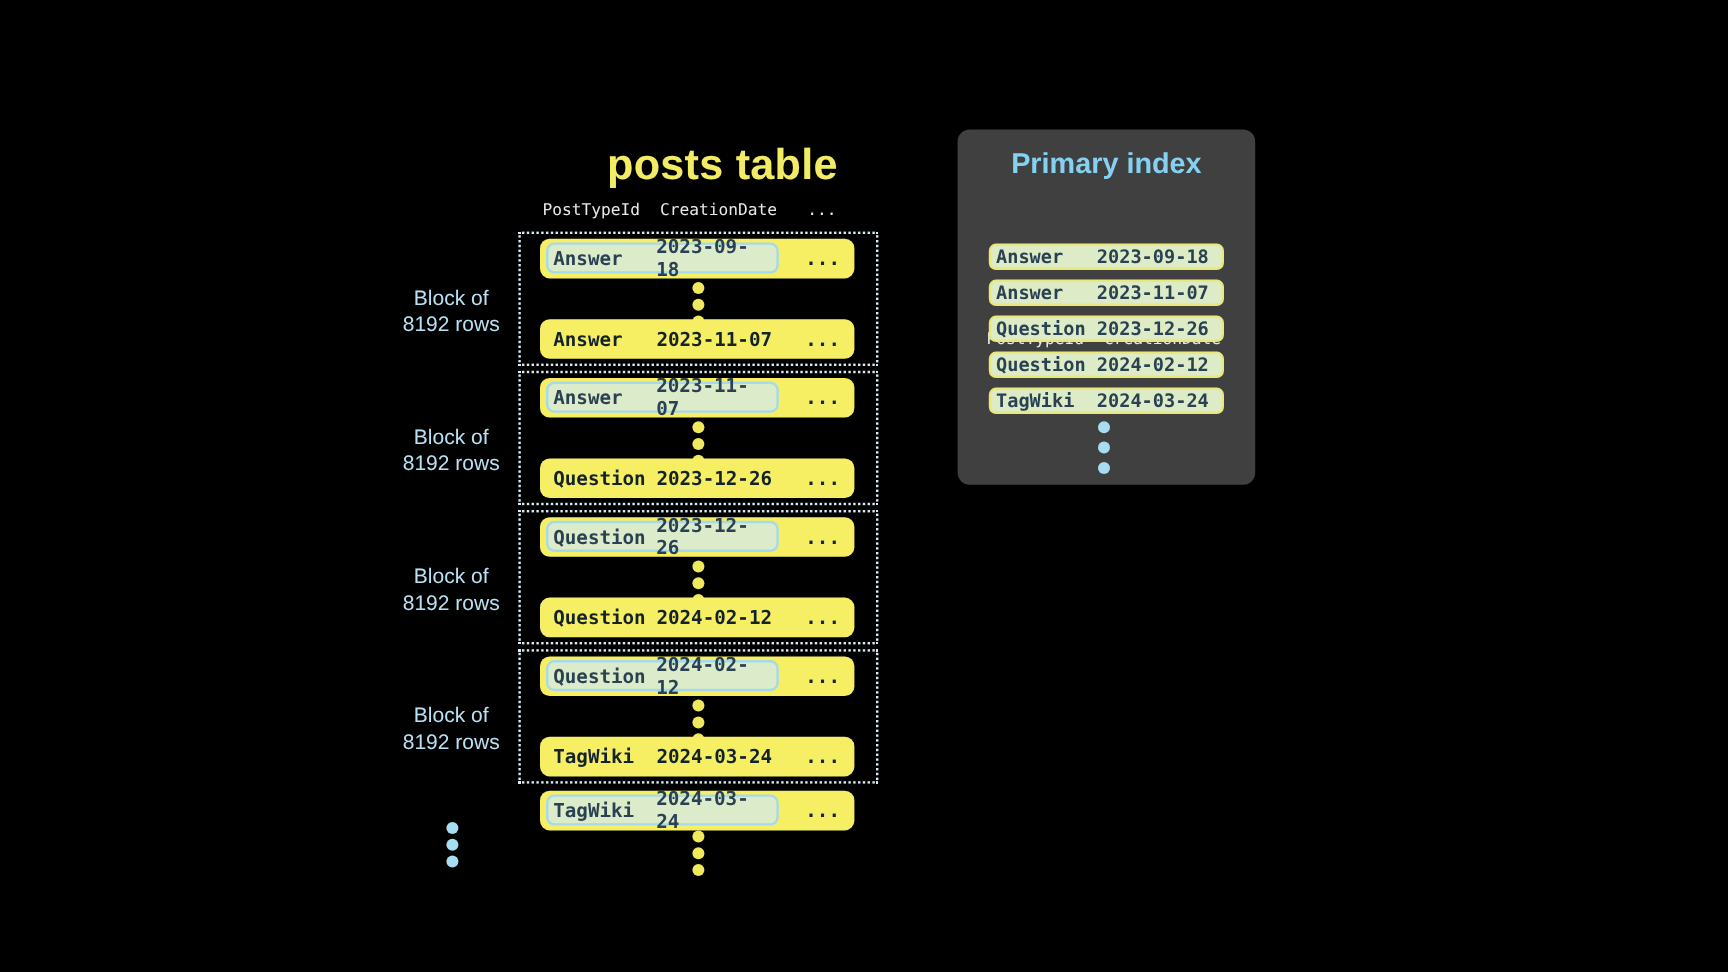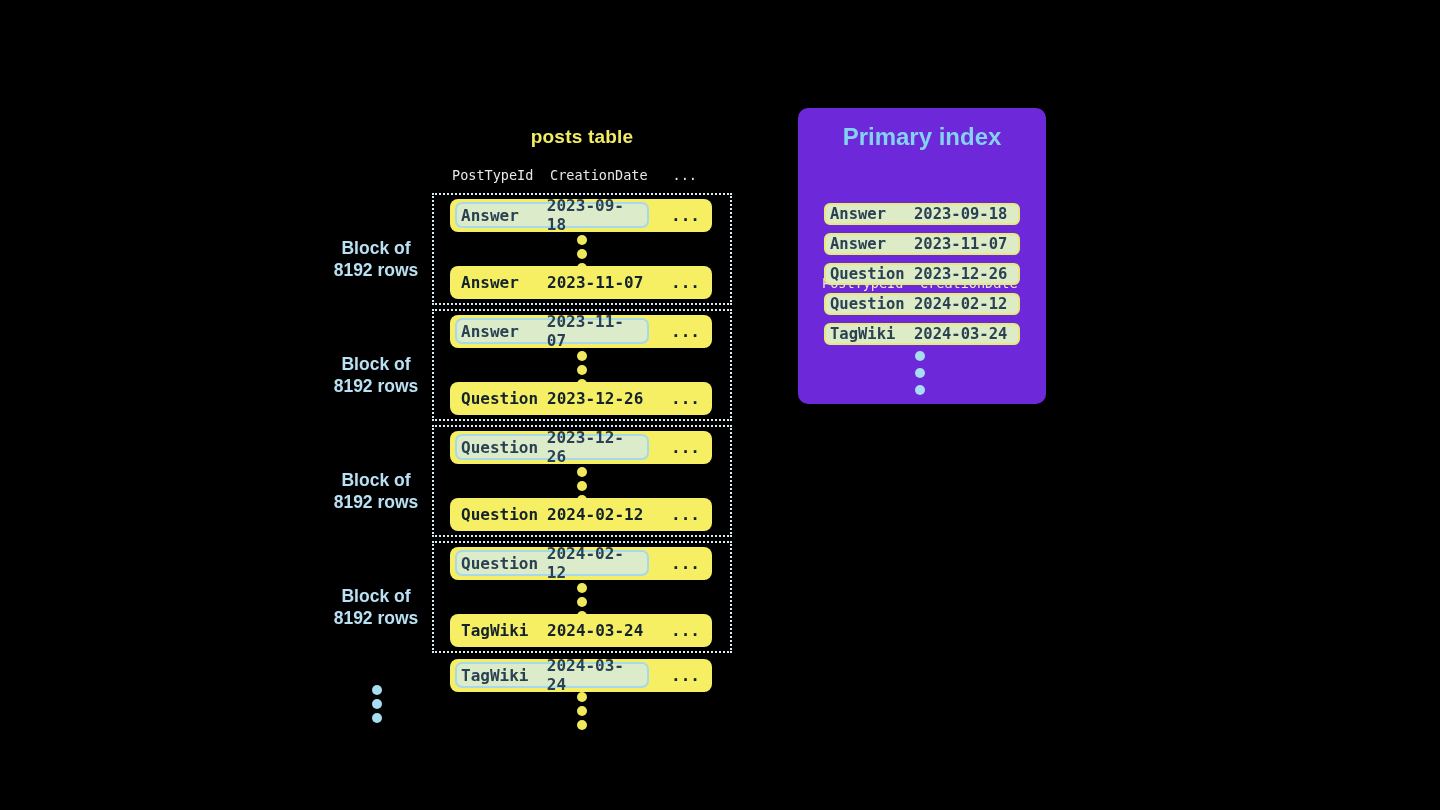--- a/index.html
+++ b/index.html
@@ -3,40 +3,40 @@
 <meta charset="utf-8">
 <style>
   html, body { margin:0; padding:0; background:#000; }
   .canvas {
     position:relative; width:1440px; height:810px; background:#000;
     overflow:hidden; font-family:"Liberation Sans", sans-serif;
   }
 
   
   .posts-title {
-    position:absolute; left:432px; top:123px; width:300px;
-    text-align:center; color:#f2ec64; font-size:19px; font-weight:700;
+    position:absolute; left:452px; top:123px; width:300px;
+    text-align:center; color:#f2ec64; font-size:36px; font-weight:700;
     line-height:28px; letter-spacing:0.2px;
   }
   .cols-header {
     position:absolute; top:167px; display:flex; align-items:flex-start;
     font-family:"DejaVu Sans Mono", monospace; font-size:13.5px;
     color:#e8e8e8; letter-spacing:0px;
   }
   .cols-header.posts { left:452px; width:245px; }
   .cols-header .col1 { width:98px; }
   .cols-header .more { margin-left:auto; }
 
   .block {
     position:absolute; left:432px; width:300px; height:112px;
     border:2px dotted #d9ecf6; box-sizing:border-box;
   }
   .block-label {
     position:absolute; left:301px; width:150px; text-align:center;
-    color:#b9e1f3; font-size:17.5px; line-height:21.5px; font-weight:700;
+    color:#b9e1f3; font-size:17.5px; line-height:21.5px; font-weight:400;
   }
 
   .row {
     position:absolute; left:16px; width:262px; height:33px;
     background:#f6ef64; border-radius:8px;
     font-family:"DejaVu Sans Mono", monospace; font-weight:700;
     font-size:16px; color:#13222b;
   }
   .row.first { top:4px; }
   .row.last  { bottom:4px; }
@@ -58,21 +58,21 @@
   }
 
   .dot { position:absolute; border-radius:50%; width:10px; height:10px; }
   .dot.yellow { background:#f0e95e; }
   .dot.blue   { background:#a8dcf0; }
   .block .dot { left:calc(50% - 5px); }
 
   
   .panel {
     position:absolute; left:798px; top:108px; width:248px; height:296px;
-    background:#6d28d9; border-radius:10px;
+    background:#404040; border-radius:10px;
   }
   .panel-title {
     position:absolute; top:15px; left:0; width:100%; text-align:center;
     color:#84d1f1; font-size:24px; font-weight:600; line-height:28px;
   }
   .cols-header.index { left:24px; width:196px; }
   .index-row {
     position:absolute; left:26px; width:196px; height:22px;
     background:#ddecc6; border:2px solid #e9e87b; border-radius:6px;
     box-sizing:border-box; display:flex; align-items:center; padding:0 4px;

